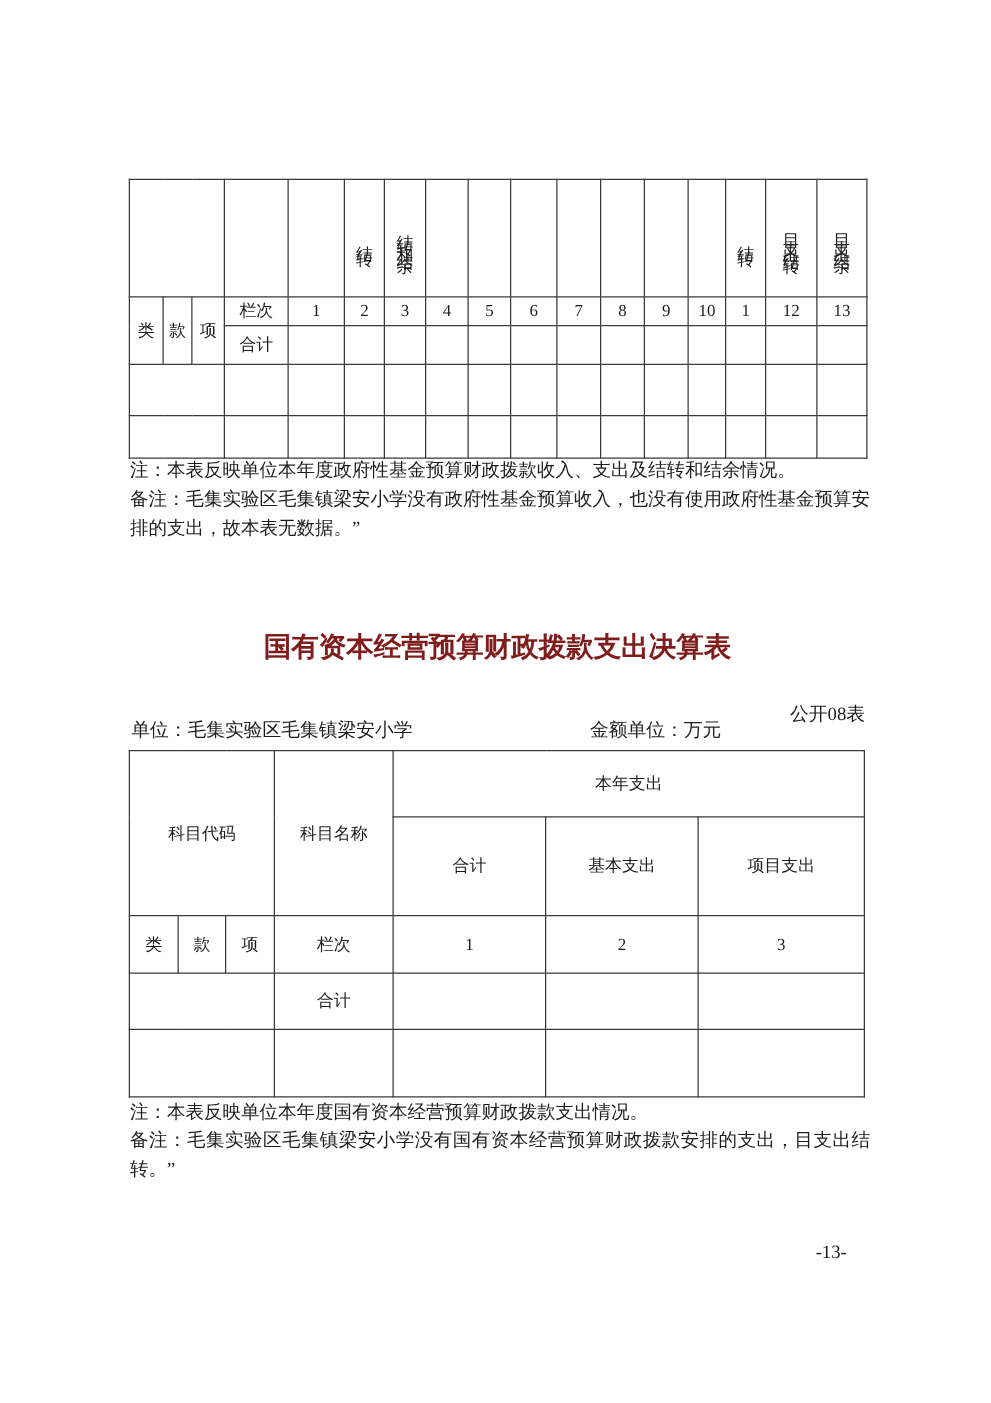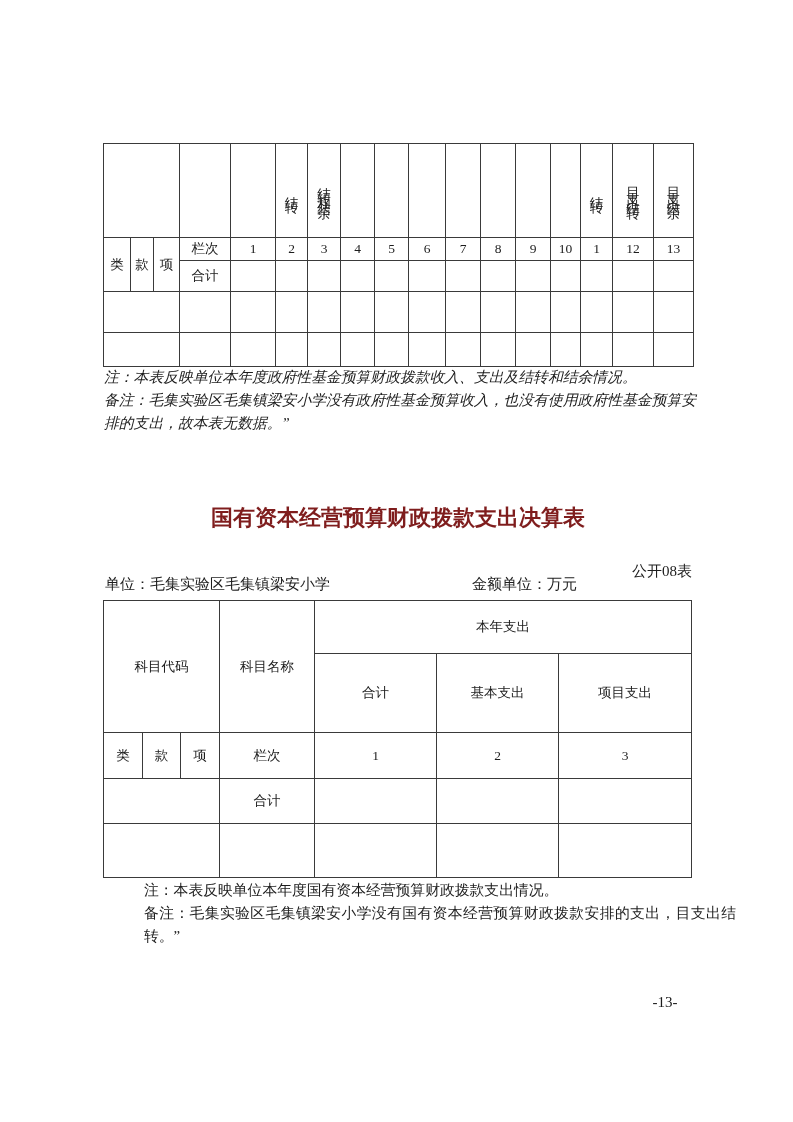--- a/index.html
+++ b/index.html
@@ -11,22 +11,22 @@
   #t1{top:143px;left:103px;width:590px;}
   #t2{top:600px;left:103px;width:589px;}
   td.nt{border-top:none;}
   td.vh{vertical-align:top;padding-top:5px;}
   .vtext{display:inline-block;writing-mode:vertical-rl;text-orientation:upright;
          letter-spacing:5px;font-size:13.5px;line-height:15px;}
   tr.h95{height:94px;} tr.h23{height:23px;} tr.h31{height:31px;} tr.h41{height:41px;} tr.h34{height:34px;}
   tr.g53{height:53px;} tr.g79{height:79px;} tr.g46{height:46px;} tr.g45{height:45px;} tr.g54{height:54px;}
   .notes{position:absolute;left:104px;width:592px;}
   .notes p{margin:0;font-size:14.8px;line-height:23px;text-align:justify;}
-  #notes1{top:366px;font-style:italic;}
-  #notes2{top:879px;margin-left:40px;}
+  #notes1{top:366px;}
+  #notes2{top:879px;}
   #title2{position:absolute;top:503px;left:103px;width:590px;margin:0;text-align:center;
          font-family:"Liberation Sans",sans-serif;font-weight:bold;font-size:22px;color:#7f1d1d;}
   #formcode{position:absolute;top:562px;left:103px;width:589px;text-align:right;font-size:15px;}
   #unitline{position:absolute;top:575px;left:105px;width:588px;display:flex;
          justify-content:space-between;font-size:15px;}
   #unitline .right{margin-right:116px;margin-left:48px;}
   #pagenum{position:absolute;top:994px;left:620px;width:90px;text-align:center;font-size:15px;}
 </style>
 </head>
 <body>

